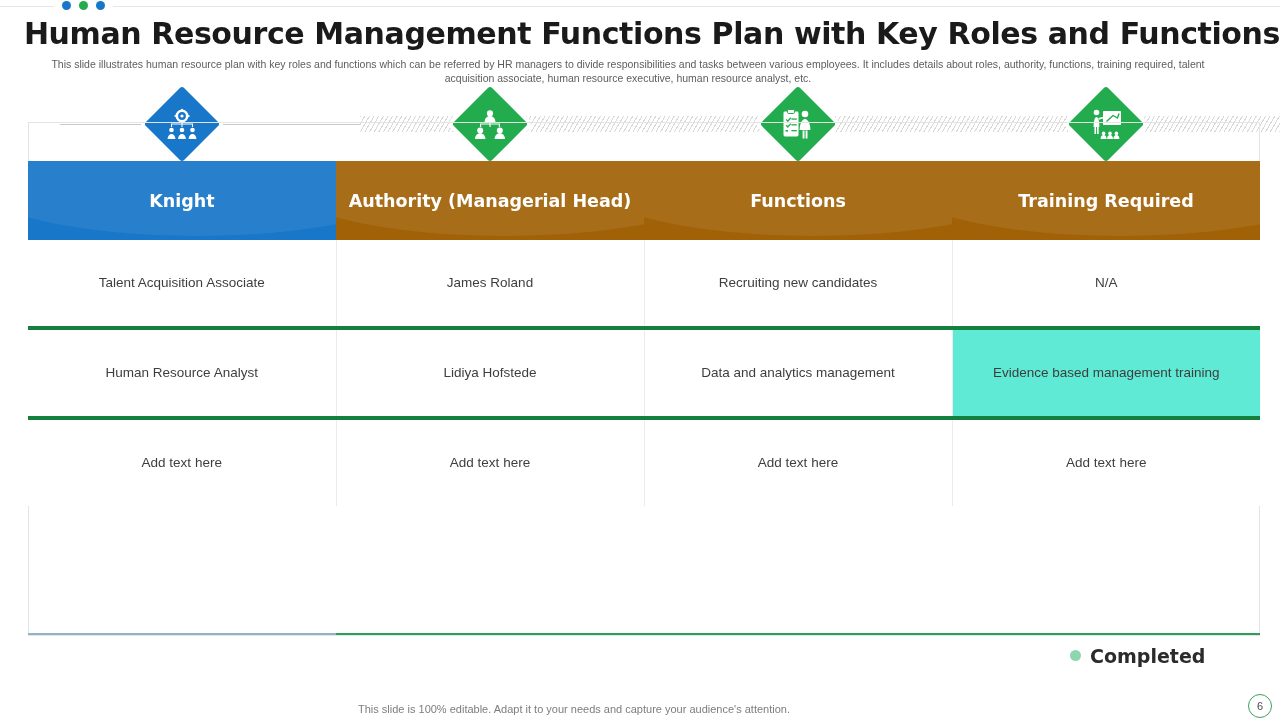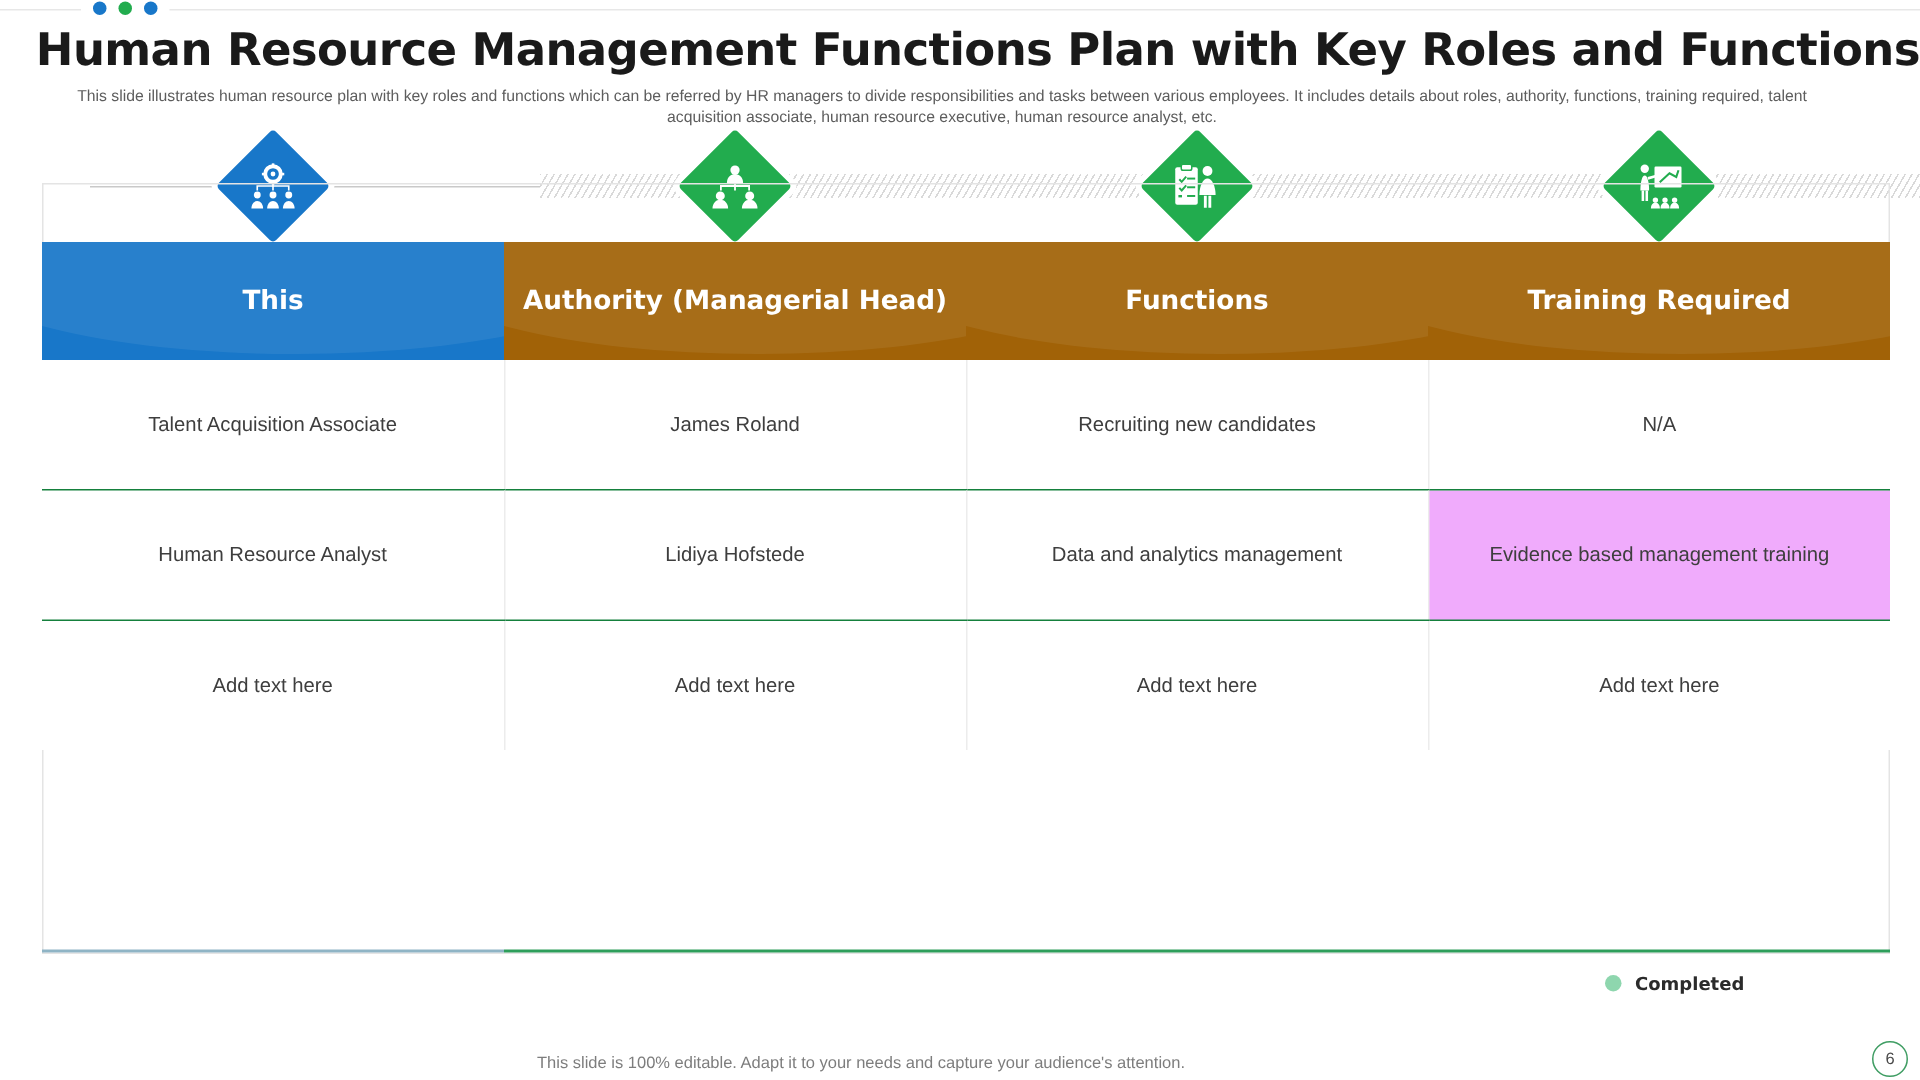--- a/index.html
+++ b/index.html
@@ -153,29 +153,29 @@
   .th-blue  { background: #1877c9; }
   .th-green { background: #a16207; }
 
   .table td {
     height: 78px;
     text-align: center;
     vertical-align: middle;
     font-size: 13.5px;
     color: #3e3e3e;
     border-right: 1px solid #ececec;
-    border-bottom: 1px solid #15803d;
+    border-bottom: 4px solid #15803d;
     padding: 4px 14px;
     line-height: 18px;
     background: #ffffff;
   }
   .table td:last-child { border-right: none; }
   .table tr:last-child td { border-bottom: none; }
   .table td.fill-green { background: #cfeadb; }
-  .table td.fill-cream { background: #f0abfc; }
+  .table td.fill-cream { background: #5eead4; }
 
   
   .table-accent {
     position: absolute;
     top: 633px;
     height: 2px;
   }
   .accent-blue  { left: 28px;  width: 308px;  background: #8fb4c5; }
   .accent-green { left: 336px; width: 924px;  background: #2e9e5b; }
 
@@ -191,21 +191,21 @@
     gap: 9px;
     height: 25px;
   }
   .legend-dot {
     width: 11px; height: 11px;
     border-radius: 50%;
     flex: 0 0 auto;
   }
   .legend-label {
     font-family: "DejaVu Sans", sans-serif;
-    font-size: 12px;
+    font-size: 19px;
     font-weight: bold;
     color: #2b2b2b;
   }
 
   
   .footer-note {
     position: absolute;
     left: 0; top: 703px;
     width: 1148px;
     text-align: center;
@@ -324,21 +324,21 @@
   <colgroup>
     <col class="c1">
       <col class="c2">
       <col class="c3">
       <col class="c4">
   </colgroup>
   <thead>
     <tr>
       <th class="th-blue">
         <span class="wave"></span>
-        <span class="hdr-label">This</span>
+        <span class="hdr-label">Knight</span>
       </th>
       <th class="th-green">
         <span class="wave"></span>
         <span class="hdr-label">Authority (Managerial Head)</span>
       </th>
       <th class="th-green">
         <span class="wave"></span>
         <span class="hdr-label">Functions</span>
       </th>
       <th class="th-green">

